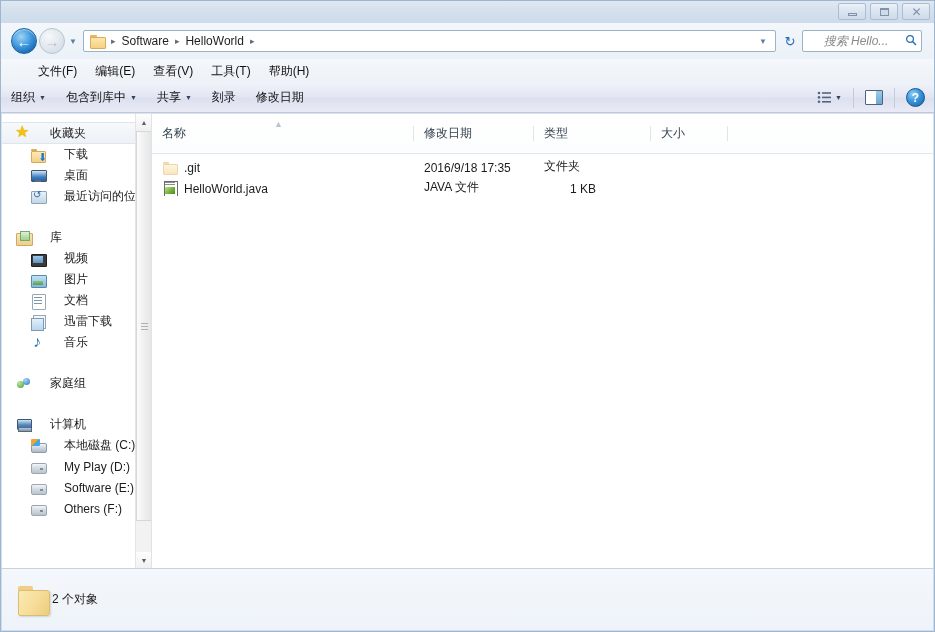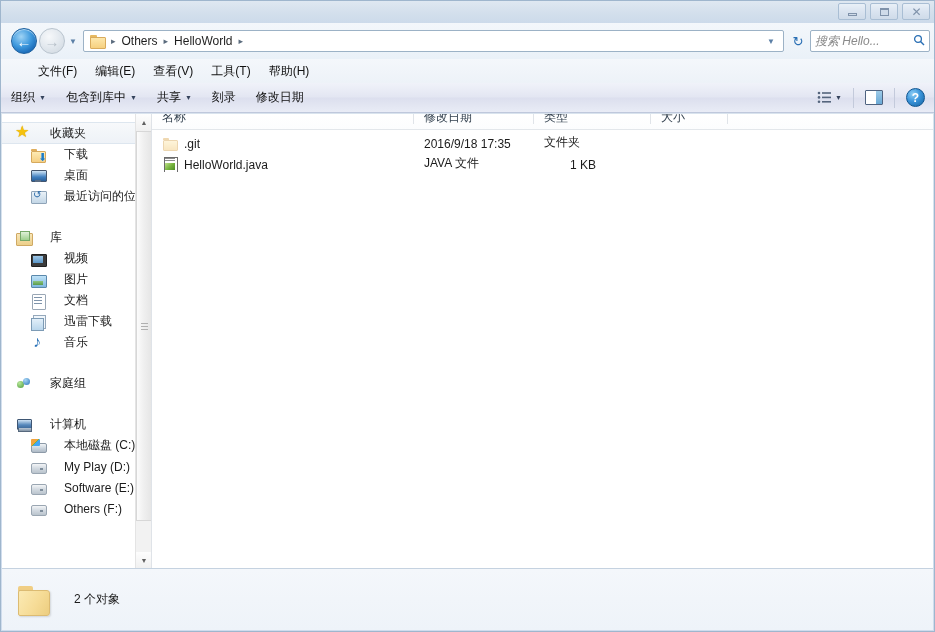--- a/index.html
+++ b/index.html
@@ -130,22 +130,23 @@
     color: #2a6fb4; font-size: 13px;
     flex: 0 0 auto;
   }
   #searchbox {
     width: 120px; height: 22px;
     background: #ffffff;
     border: 1px solid #9cb2c6;
     border-radius: 2px;
     display: flex; align-items: center;
     padding: 0 4px;
-    margin-right: 0;
+    margin-right: 8px;
     flex: 0 0 auto;
+    text-align: center;
   }
   #searchph {
     flex: 1 1 auto;
     font-style: italic;
     color: #8a8a8a;
     font-size: 12px;
     white-space: nowrap; overflow: hidden;
   }
   #searchicon { color: #2a6fb4; font-size: 12px; }
 
@@ -447,24 +448,24 @@
   
   #filepane {
     position: relative;
     flex: 1 1 auto;
     height: 455px;
     background: #ffffff;
     overflow: hidden;
   }
   #colheader {
     position: relative;
-    height: 16px;
+    height: 40px;
     background: linear-gradient(to bottom, #ffffff 0%, #fcfdfe 100%);
     border-bottom: 1px solid #e3e7eb;
-    display: flex; align-items: flex-end;
+    display: flex; align-items: center;
   }
   .colcell {
     position: relative;
     height: 24px;
     display: flex; align-items: center;
     color: #33414f;
     font-size: 12px;
     padding-left: 10px;
     flex: 0 0 auto;
   }
@@ -531,21 +532,20 @@
   }
 
   
   #statusbar {
     position: absolute; left: 1px; bottom: 1px;
     width: 931px; height: 62px;
     background: linear-gradient(to bottom, #f4f7fb 0%, #eef3f9 100%);
     border-top: 1px solid #c5d2e0;
     display: flex; align-items: center;
     padding-left: 16px;
-    gap: 22px;
   }
   #status-folder {
     width: 34px; height: 32px; position: relative; flex: 0 0 auto;
   }
   #status-folder::before {
     content: ""; position: absolute; left: 0; top: 2px;
     width: 15px; height: 5px;
     background: #f0ce84; border-radius: 2px 2px 0 0;
   }
   #status-folder::after {
@@ -586,21 +586,21 @@
     <div class="navbtn" id="forwardbtn">
       <span class="arrowglyph">→</span>
     </div>
     <div id="histdrop">
       <span>▼</span>
     </div>
 
     <div id="crumbbox">
       <span class="crumb-folder"></span>
       <span class="crumb-sep">▸</span>
-      <span class="crumb-text">Others</span>
+      <span class="crumb-text">Software</span>
       <span class="crumb-sep">▸</span>
       <span class="crumb-text">HelloWorld</span>
       <span class="crumb-sep">▸</span>
       <span id="crumbdrop">▼</span>
     </div>
 
     <div id="refreshbtn">
       <span>↻</span>
     </div>
 

